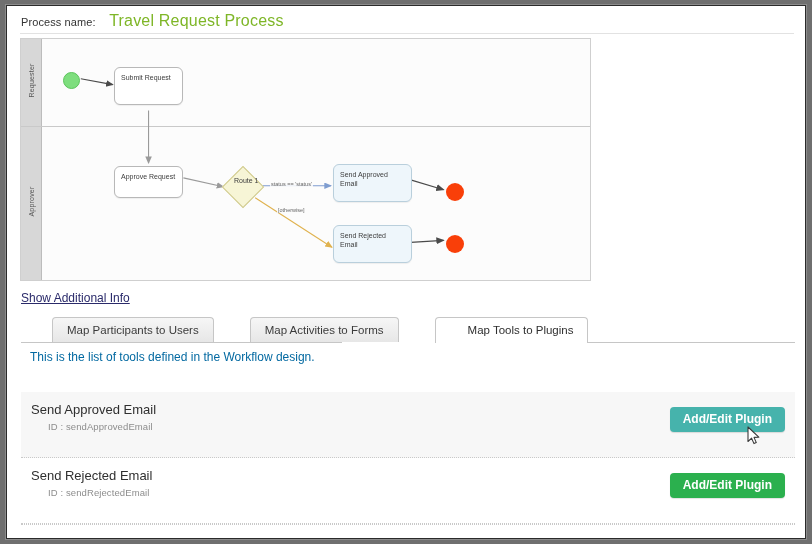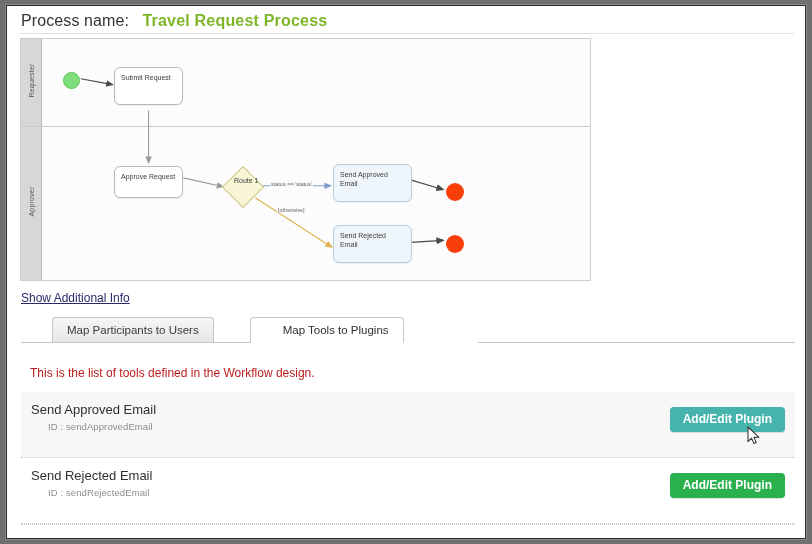--- a/index.html
+++ b/index.html
@@ -28,27 +28,27 @@
   }
 
   
   #header {
     position: absolute; left: 0; top: 0;
     width: 100%; height: 27px;
     padding: 6px 0 0 14px;
     white-space: nowrap;
   }
   .hdr-label {
-    font-size: 16px;
+    font-size: 11px;
     color: #333333;
     letter-spacing: .1px;
   }
   .hdr-value {
     font-size: 16px;
-    font-weight: bold;
+    font-weight: normal;
     color: #7eb627;
     margin-left: 9px;
     letter-spacing: .2px;
   }
   #hdr-rule {
     position: absolute; left: 13px; top: 27px;
     width: 774px; height: 1px;
     background: #e2e2e2;
   }
 
@@ -203,23 +203,23 @@
   }
   #tab-underline-mask {
     position: absolute;
     top: 336px; height: 1px;
     background: #ffffff;
   }
 
   
   #panel-desc {
     position: absolute;
-    left: 23px; top: 360px;
+    left: 23px; top: 344px;
     font-size: 12px;
-    color: #b91c1c;
+    color: #0369a1;
   }
   #rows {
     position: absolute;
     left: 14px; top: 386px;
     width: 774px;
   }
   .row {
     position: relative;
     height: 66px;
     border-bottom: 1px dotted #c9c9c9;
@@ -355,20 +355,21 @@
       </div>
 
       <div class="end-dot" style="left:425px; top:144px;"></div>
       <div class="end-dot" style="left:425px; top:196px;"></div>
     </div>
 
     <a id="show-info" href="#">Show Additional Info</a>
 
     <div id="tabs">
         <div class="tab">Map Participants to Users</div>
+        <div class="tab">Map Activities to Forms</div>
         <div class="tab active">Map Tools to Plugins</div>
       </div>
     <div id="tab-underline"></div>
     <div id="tab-underline-mask" style="left: 335px; width: 136px;"></div>
 
     <div id="panel-desc">This is the list of tools defined in the Workflow design.</div>
 
     <div id="rows">
         <div class="row hover">
           <div class="row-title">Send Approved Email</div>

